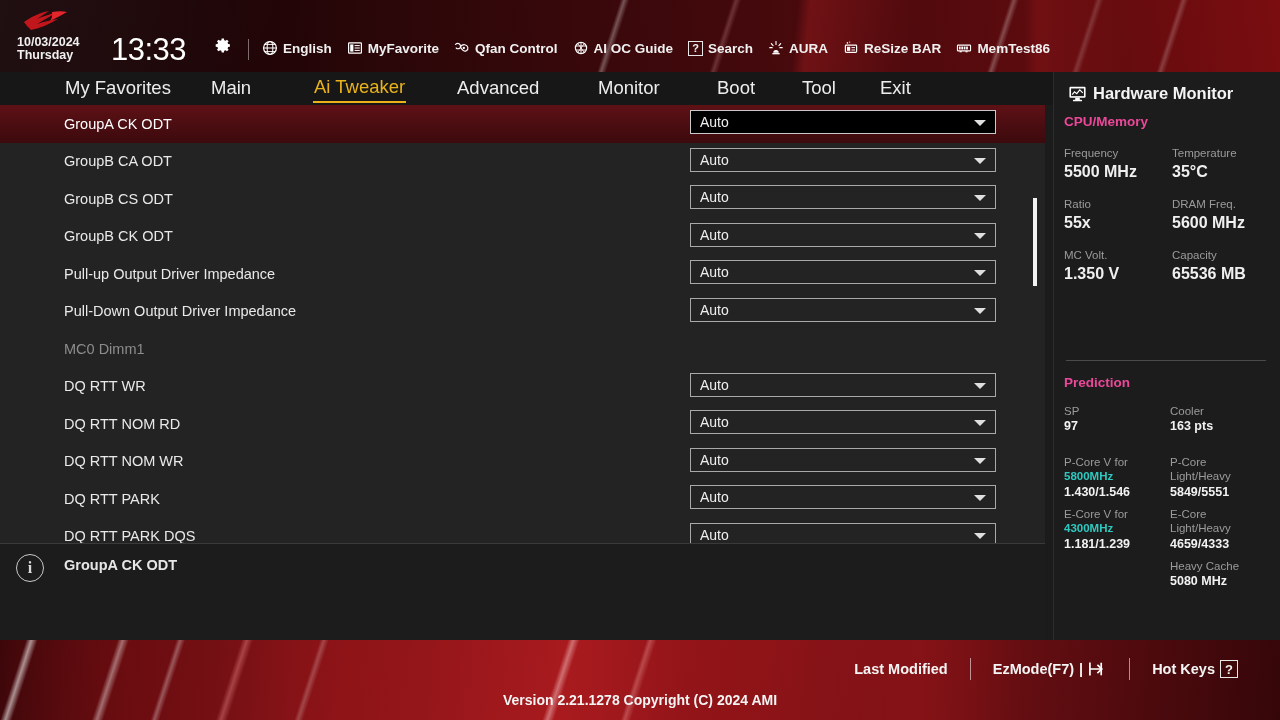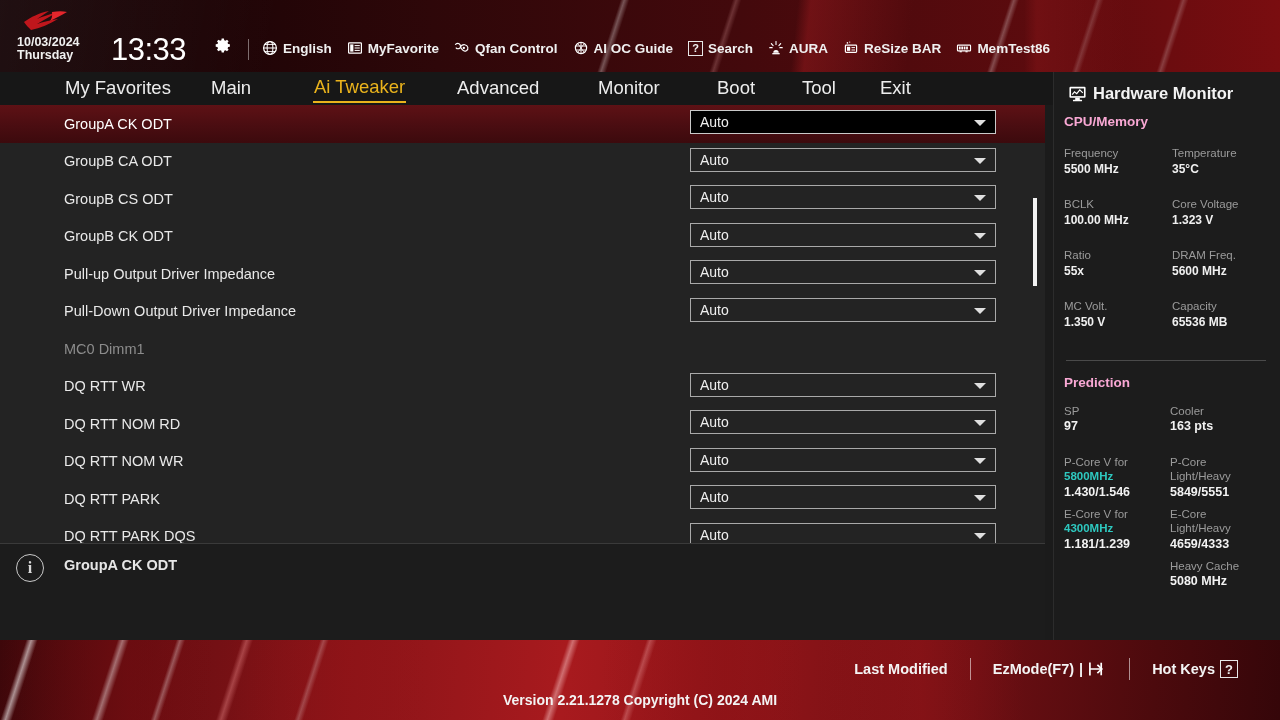--- a/index.html
+++ b/index.html
@@ -160,28 +160,28 @@
     background: #1c1c1c;
     border-left: 1px solid #2c2c2c;
   }
   .hw-title {
     position: absolute; left: 14px; top: 12px;
     display: flex; align-items: center; gap: 6px;
   }
   .hw-title .t { font-size: 16.5px; font-weight: 700; color: #f4f4f4; white-space: nowrap; }
   .hw-sec {
     position: absolute; left: 10px;
-    font-size: 13.5px; font-weight: 700; color: #f9a8d4;
+    font-size: 13.5px; font-weight: 700; color: #ec4899;
   }
   .hw-grid { position: absolute; left: 10px; width: 210px; }
   .hw-pair { position: relative; height: 51px; }
   .hw-cell { position: absolute; width: 100px; }
   .hw-cell.c2 { left: 108px; }
   .hw-k { font-size: 11.5px; color: #9b9b9b; line-height: 1.28; }
-  .hw-v { font-size: 12px; font-weight: 700; color: #f0f0f0; line-height: 1.3; margin-top: 1px; }
+  .hw-v { font-size: 16px; font-weight: 700; color: #f0f0f0; line-height: 1.3; margin-top: 1px; }
   .hw-div {
     position: absolute; left: 12px; width: 200px; height: 1px;
     background: #4a4a4a;
   }
   .hw-pred { position: absolute; left: 10px; width: 212px; }
   .pr-row { position: relative; height: 51px; }
   .pr-cell { position: absolute; width: 100px; }
   .pr-cell.c2 { left: 106px; }
   .pr-k { font-size: 11.5px; color: #9b9b9b; line-height: 1.25; }
   .pr-k .hz { color: #2ec9c0; font-weight: 700; }
@@ -465,30 +465,20 @@
             <div class="hw-k">Frequency</div>
             <div class="hw-v">5500 MHz</div>
           </div>
           <div class="hw-cell c2">
             <div class="hw-k">Temperature</div>
             <div class="hw-v">35°C</div>
           </div>
         </div>
         <div class="hw-pair">
           <div class="hw-cell">
-            <div class="hw-k">BCLK</div>
-            <div class="hw-v">100.00 MHz</div>
-          </div>
-          <div class="hw-cell c2">
-            <div class="hw-k">Core Voltage</div>
-            <div class="hw-v">1.323 V</div>
-          </div>
-        </div>
-        <div class="hw-pair">
-          <div class="hw-cell">
             <div class="hw-k">Ratio</div>
             <div class="hw-v">55x</div>
           </div>
           <div class="hw-cell c2">
             <div class="hw-k">DRAM Freq.</div>
             <div class="hw-v">5600 MHz</div>
           </div>
         </div>
         <div class="hw-pair">
           <div class="hw-cell">

